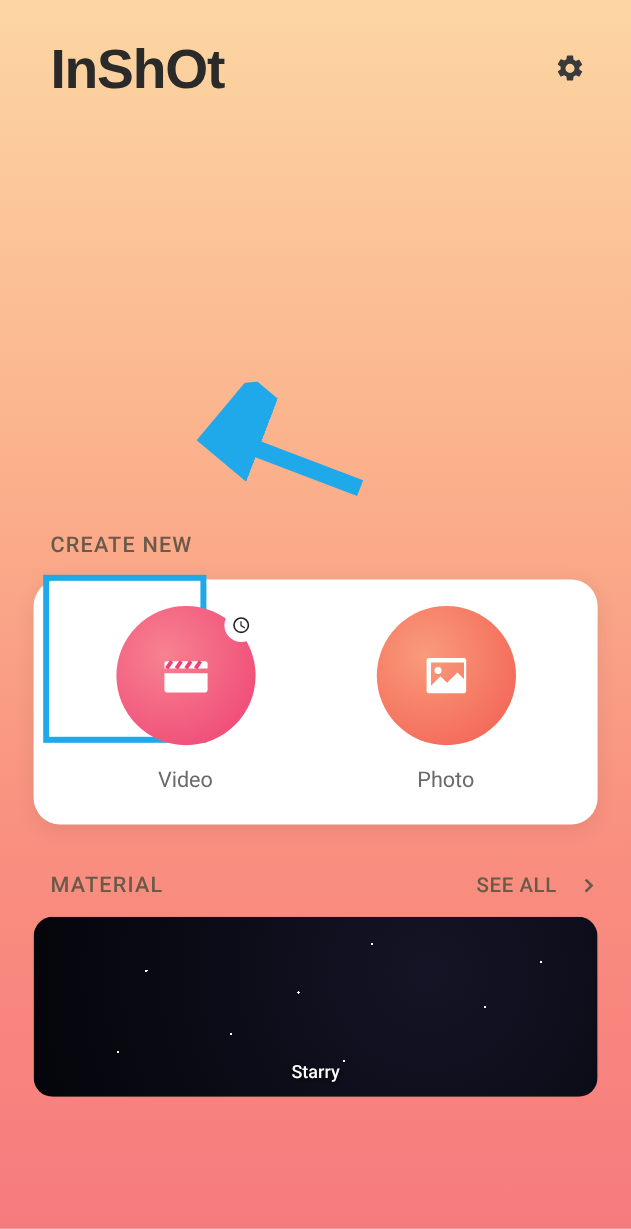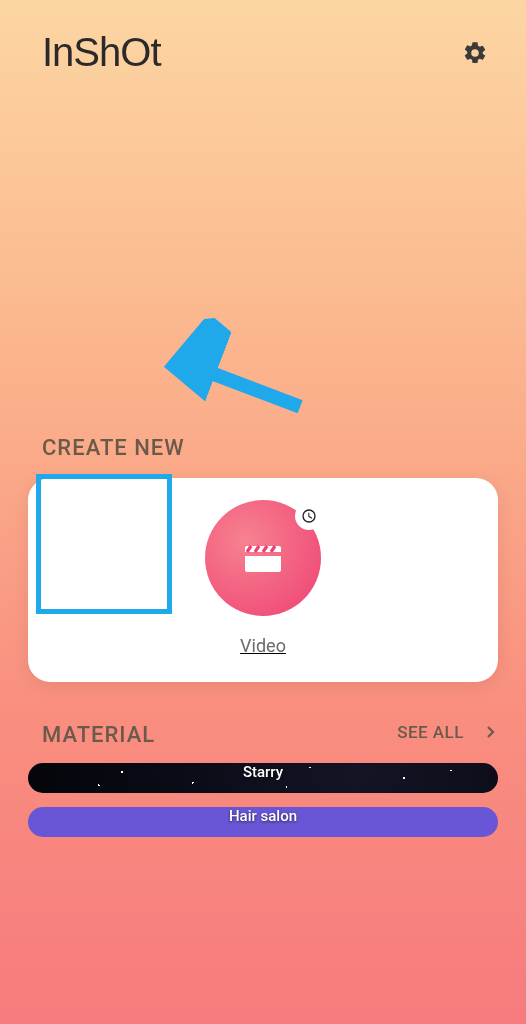--- a/index.html
+++ b/index.html
@@ -15,52 +15,51 @@
       position: relative;
       overflow: hidden;
     }
     .header {
       display: flex;
       justify-content: space-between;
       align-items: center;
       padding: 30px 38px 0 42px;
     }
     .logo {
-      font-size: 40px;
-      font-weight: 400;
+      font-size: 46px;
+      font-weight: 700;
       color: #2a2a2a;
       letter-spacing: -1px;
       font-family: Arial Black, Arial, sans-serif;
     }
     .gear {
       width: 26px;
       height: 26px;
       fill: #3a3a3a;
     }
     .section-title {
       color: #6b5a4a;
-      font-size: 22px;
+      font-size: 18px;
       letter-spacing: 1px;
       margin: 0 0 18px 42px;
       font-weight: 500;
     }
     .create-section {
       margin-top: 360px;
     }
     .card {
       background: #fff;
       border-radius: 22px;
       margin: 0 28px;
       padding: 22px 18px 26px 18px;
       box-shadow: 0 4px 18px rgba(0,0,0,0.08);
       display: flex;
       justify-content: space-between;
       align-items: flex-start;
       position: relative;
-      text-decoration: underline;
     }
     .create-item {
       display: flex;
       flex-direction: column;
       align-items: center;
       flex: 1;
       cursor: pointer;
       position: relative;
     }
     .highlight-box {
@@ -103,21 +102,21 @@
       color: #6a6a6a;
       font-size: 18px;
       font-weight: 400;
     }
     .material-section {
       margin-top: 40px;
     }
     .material-header {
       display: flex;
       justify-content: space-between;
-      align-items: flex-start;
+      align-items: center;
       padding: 0 30px 0 42px;
       margin-bottom: 16px;
     }
     .material-header .section-title {
       margin: 0;
     }
     .see-all {
       color: #6b5a4a;
       font-size: 17px;
       letter-spacing: 0.5px;
@@ -125,21 +124,20 @@
       align-items: center;
       gap: 22px;
       cursor: pointer;
       font-weight: 500;
     }
     .see-all svg { stroke: #6b5a4a; }
     .material-row {
       display: flex;
       gap: 14px;
       padding: 0 28px;
-      flex-direction: column;
     }
     .material-tile {
       flex: 1;
       height: 150px;
       border-radius: 16px;
       position: relative;
       overflow: hidden;
       cursor: pointer;
       display: flex;
       align-items: flex-end;
@@ -230,37 +228,41 @@
         </svg>
         <div class="clock-badge">
           <svg width="16" height="16" viewBox="0 0 24 24">
             <path d="M12 2a10 10 0 1 0 10 10A10 10 0 0 0 12 2zm0 18a8 8 0 1 1 8-8 8 8 0 0 1-8 8zm.5-13H11v6l5.2 3.1.8-1.3-4.5-2.7z"></path>
           </svg>
         </div>
       </div>
       <div class="item-label">Video</div>
     </div>
 
+    <div class="create-item">
+      <div class="circle photo">
+        <svg width="44" height="44" viewBox="0 0 24 24">
+          <path d="M4 4h16a1 1 0 0 1 1 1v14a1 1 0 0 1-1 1H4a1 1 0 0 1-1-1V5a1 1 0 0 1 1-1zm1 2v10.6l4.3-4.3 3 3L17 10.6l3 3V6zm3.2 2.1a1.6 1.6 0 1 1-1.6 1.6 1.6 1.6 0 0 1 1.6-1.6z" fill="#fff"></path>
+        </svg>
+      </div>
+      <div class="item-label">Photo</div>
+    </div>
 
   </div>
 </div>
 
 <div class="material-section">
   <div class="material-header">
     <div class="section-title">MATERIAL</div>
     <div class="see-all">
       <span>SEE ALL</span>
       <svg width="10" height="14" viewBox="0 0 10 14" fill="none" stroke-width="2.2">
         <path d="M2 2l5 5-5 5"></path>
       </svg>
     </div>
   </div>
   <div class="material-row">
     <div class="material-tile">
       <div class="starry-bg"></div>
       <div class="tile-label">Starry</div>
     </div>
-    <div class="material-tile">
-      <div class="hair-bg"></div>
-      <div class="tile-label">Hair salon</div>
-    </div>
   </div>
 </div>
 
 </body></html>

